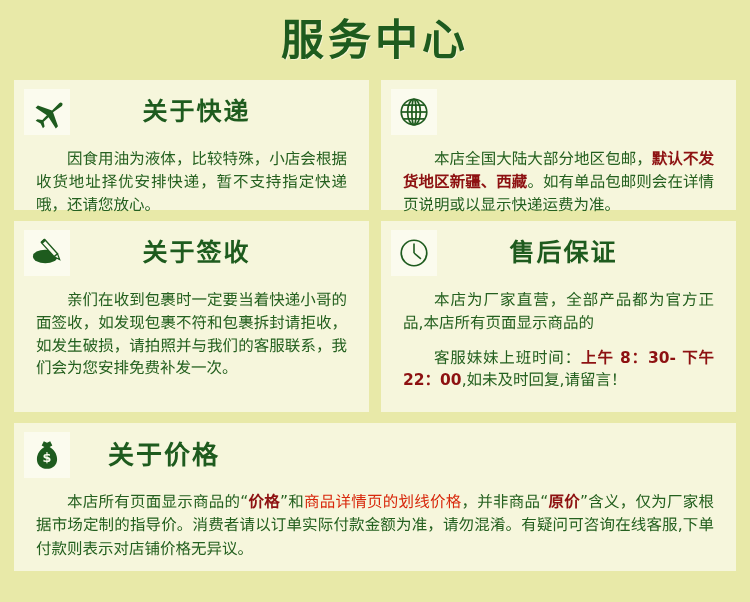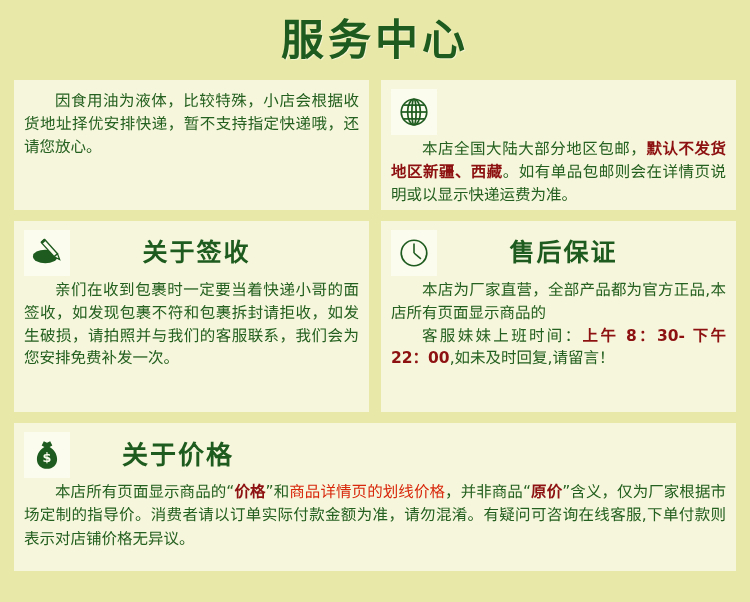--- a/index.html
+++ b/index.html
@@ -87,37 +87,37 @@
     text-align: center;
     font-size: 25px;
     font-weight: bold;
     color: #1e5b1e;
     letter-spacing: 2px;
     line-height: 46px;
     padding-right: 36px;
   }
   .card.full .card-title {
     text-align: left;
-    padding-left: 52px;
+    padding-left: 38px;
     padding-right: 0;
     font-size: 26px;
   }
 
   
   .card-body {
     font-size: 15.5px;
     line-height: 1.47;
     color: #24601f;
     text-align: justify;
     text-justify: inter-ideograph;
     margin-top: 2px;
     letter-spacing: 0px;
   }
   .card-body p {
-    margin: 0;
+    margin: 12px;
   }
   .indent { text-indent: 2em; }
   .hl-red2  { color: #8d1111; font-weight: bold; }
   .hl-orange{ color: #d8280c; font-weight: normal; }
 
   .card.full .card-body {
     font-size: 15.5px;
     line-height: 1.5;
   }
 </style>
@@ -128,20 +128,28 @@
 
   <div class="title-bar">
     <div class="page-title">服务中心</div>
   </div>
 
   <div class="grid">
 
     <div class="row">
 
       <div class="card card-r1">
+        <div class="card-head">
+          <div class="icon-box">
+            <svg width="34" height="34" viewBox="0 0 64 64" aria-hidden="true">
+              <path fill="#1e5b1e" d="M60 20.5c1.8-1.8 1.6-4.2.2-5.4-1.4-1.3-3.6-1.3-5.2.5L41.5 29.3 14.8 19.8l-4.3 4 21.3 14.1-8.6 9.3-9.3-1.6-3.2 3.1 9.3 5 4.3 8.8 3.2-3.1-1.9-9.2 9.4-8.3 13.6 21.3 4.1-4.3-9.3-26.6z"></path>
+            </svg>
+          </div>
+          <div class="card-title">关于快递</div>
+        </div>
         <div class="card-body">
           <p class="indent">因食用油为液体，比较特殊，小店会根据收货地址择优安排快递，暂不支持指定快递哦，还请您放心。</p>
         </div>
       </div>
 
       <div class="card card-r1">
         <div class="card-head">
           <div class="icon-box">
             <svg width="34" height="34" viewBox="0 0 64 64" aria-hidden="true">
               <g fill="none" stroke="#1e5b1e" stroke-width="3.2">

